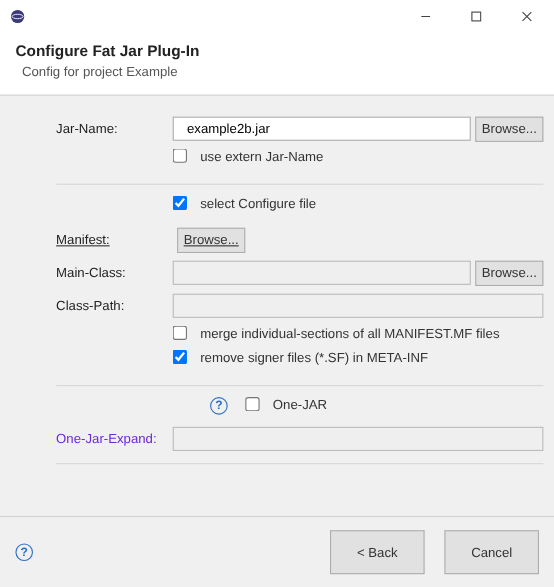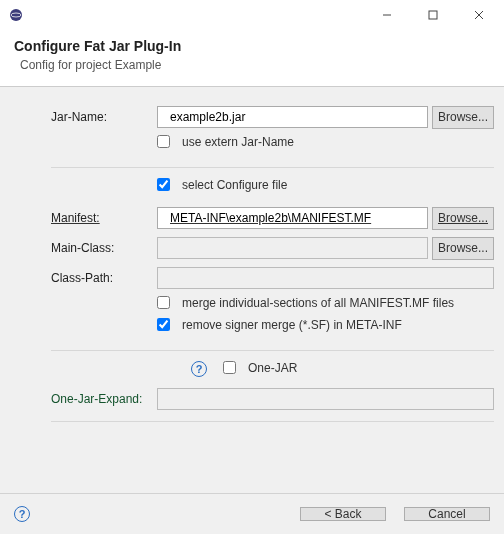--- a/index.html
+++ b/index.html
@@ -55,21 +55,21 @@
     display: flex;
     align-items: center;
     margin-bottom: 6px;
     min-height: 24px;
   }
   .label {
     width: 106px;
     color: #222;
     font-size: 12px;
   }
-  .label.disabled { color: #14532d; }
+  .label.disabled { color: #6d28d9; }
   .row input[type=text] {
     flex: 1;
     height: 22px;
     border: 1px solid #aaa;
     padding: 0 12px;
     font-size: 12px;
     background: #fff;
   }
   .row input[type=text].disabled {
     background: #efefef;
@@ -125,21 +125,21 @@
     width: 100%;
     border-top: 1px solid #d2d2d2;
     background: #f0f0f0;
     padding: 12px 14px;
     display: flex;
     align-items: center;
   }
   .footer .help-icon { margin-right: auto; }
   .footer .navbtn {
     width: 86px;
-    height: 14px;
+    height: 40px;
     margin-left: 6px;
     background: #e1e1e1;
     border: 1px solid #adadad;
     font-size: 12px;
     display: flex;
     align-items: center;
     justify-content: center;
   }
   .footer .navbtn.primary {
     border: 2px solid #2b78d7;
@@ -197,42 +197,41 @@
 
   <hr class="hr">
 
   <div class="checkrow">
     <input type="checkbox" checked="" style="">
     <span>select Configure file</span>
   </div>
 
   <div class="row" style="margin-top:6px;text-decoration:underline;">
     <div class="label">Manifest:</div>
-    <input type="text" value="META-INF\example2b\MANIFEST.MF" style="">
     <div class="btn">Browse...</div>
   </div>
 
   <div class="row">
     <div class="label">Main-Class:</div>
     <input type="text" class="disabled" readonly="" value="" style="">
     <div class="btn">Browse...</div>
   </div>
 
   <div class="row">
     <div class="label">Class-Path:</div>
     <input type="text" class="disabled" readonly="" value="" style="">
   </div>
 
   <div class="checkrow">
     <input type="checkbox" style="">
     <span>merge individual-sections of all MANIFEST.MF files</span>
   </div>
   <div class="checkrow">
     <input type="checkbox" checked="" style="">
-    <span>remove signer merge (*.SF) in META-INF</span>
+    <span>remove signer files (*.SF) in META-INF</span>
   </div>
 
   <hr class="hr">
 
   <div class="checkrow with-help">
     <span class="help-icon">?</span>
     <input type="checkbox" style="">
     <span>One-JAR</span>
   </div>
 

